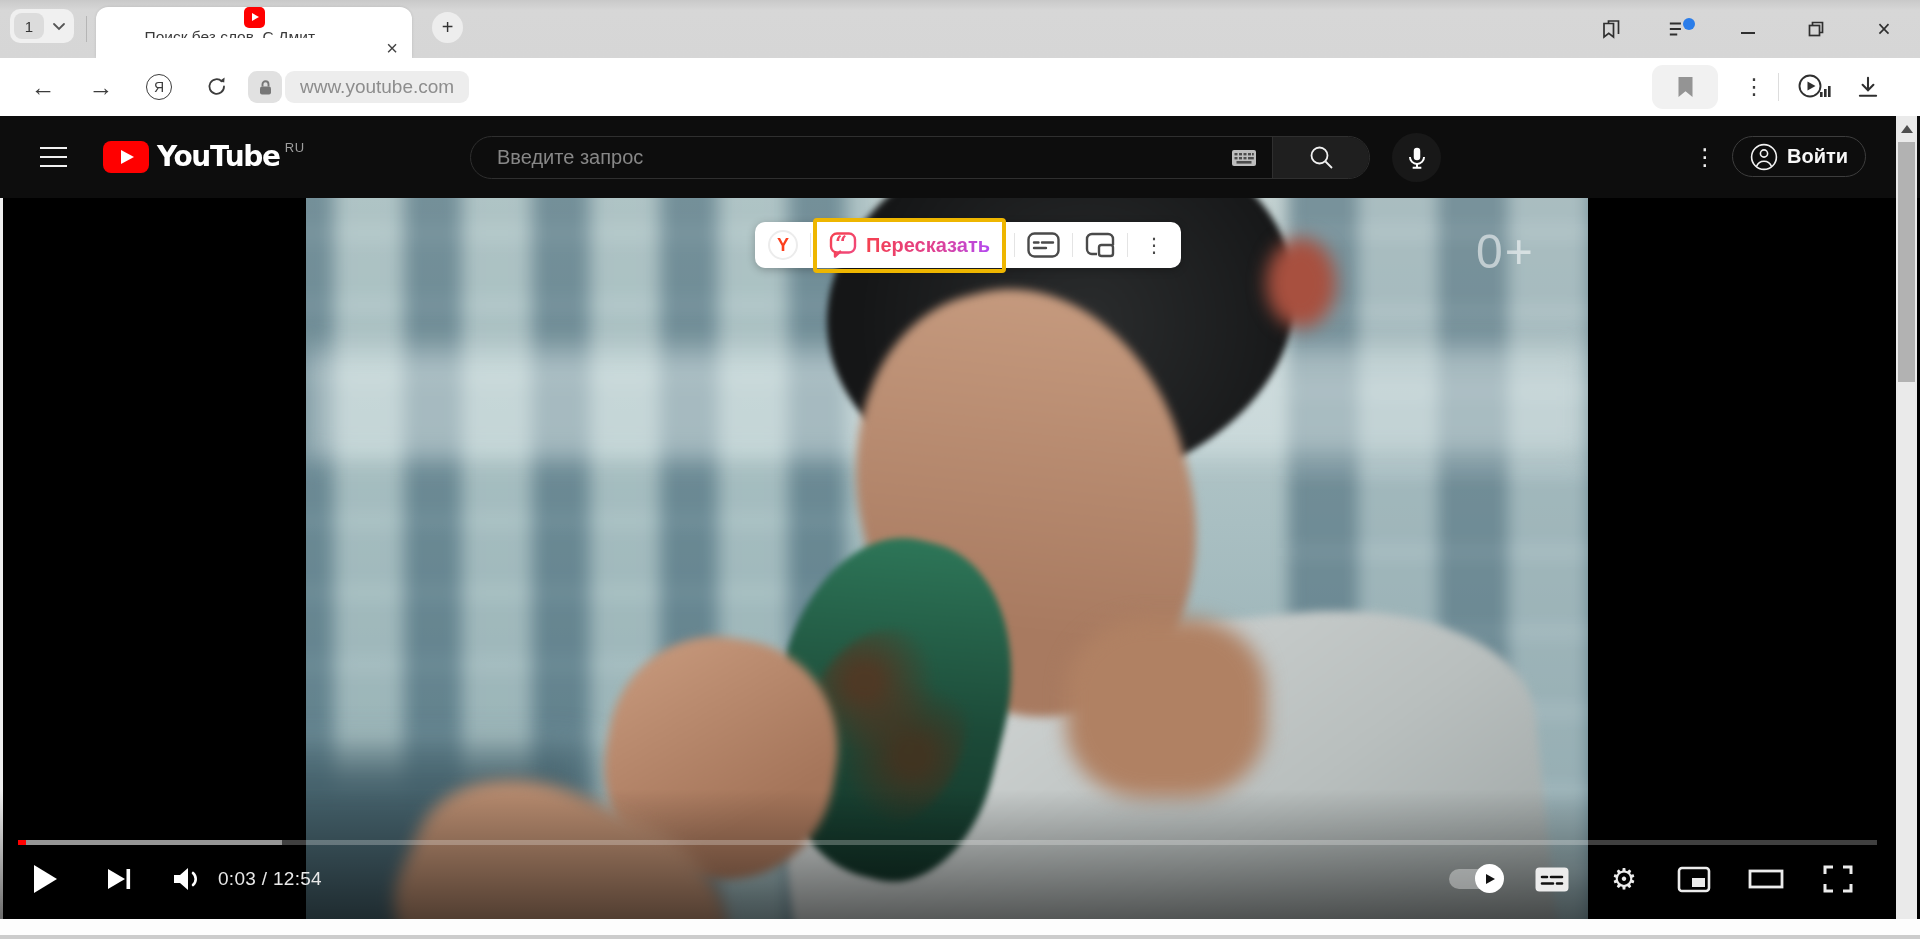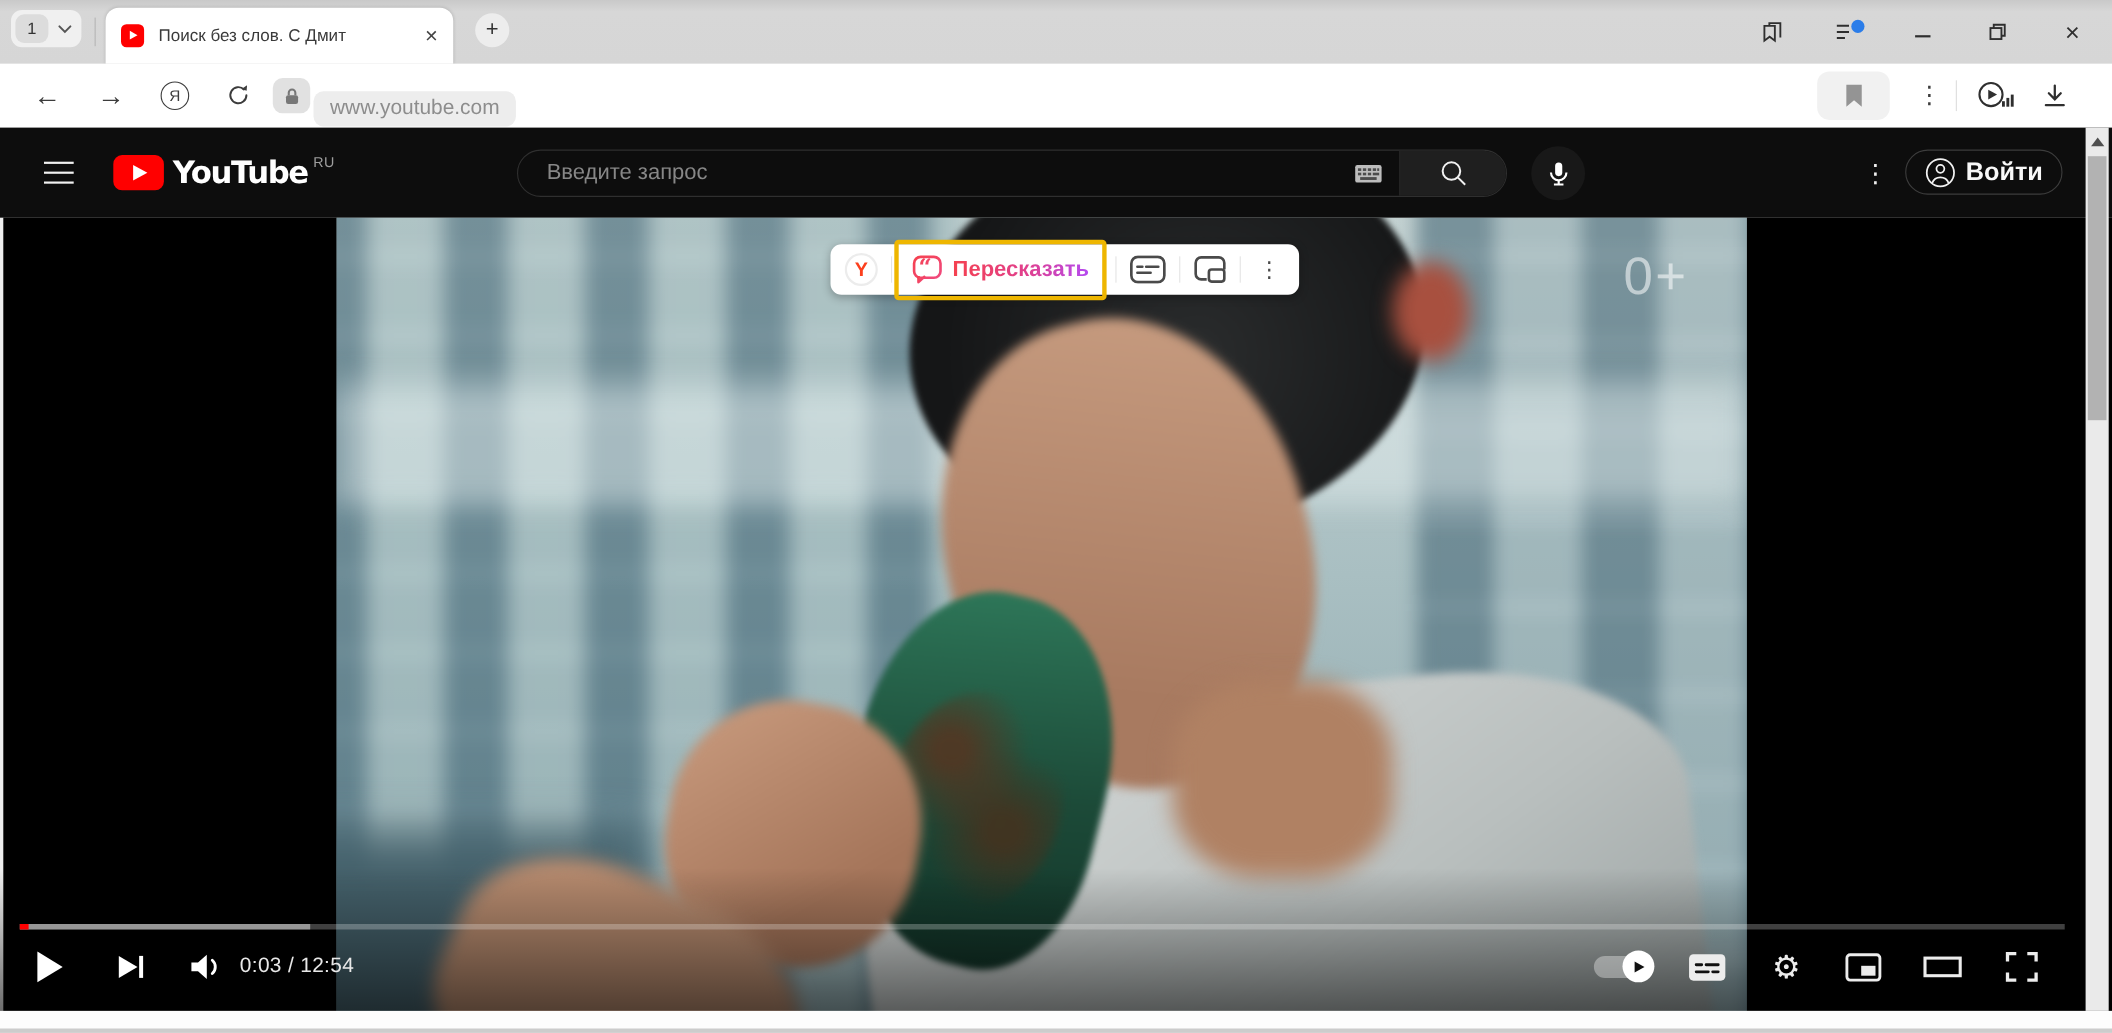--- a/index.html
+++ b/index.html
@@ -12,21 +12,21 @@
               background:linear-gradient(#c9c9c9,#d7d7d7 18%, #d6d6d6); }
   .tab-counter { position:absolute; left:10px; top:9px; width:64px; height:34px;
                  background:#f0f0f0; border-radius:10px; display:flex; align-items:center; }
   .tab-counter .count-box { width:30px; height:26px; margin-left:4px; background:#dcdcdc;
                  border-radius:8px; display:flex; align-items:center; justify-content:center;
                  font-size:15px; color:#333; }
   .tab-counter svg { margin:0 auto; }
   .ts-sep { position:absolute; left:86px; top:16px; width:1px; height:26px; background:#b5b5b5; }
   .tab { position:absolute; left:96px; top:7px; width:316px; height:51px; background:#fff;
          border-radius:12px 12px 0 0; display:flex; align-items:center; padding:0 14px;
-         box-shadow:0 0 3px rgba(0,0,0,.12); }
+         box-shadow:0 0 3px rgba(0,0,0,.12);flex-direction:column; }
   .favicon { width:21px; height:21px; border-radius:5px; background:#f00; position:relative; flex:0 0 auto; }
   .favicon::after { content:""; position:absolute; left:8px; top:6px;
          border-left:7px solid #fff; border-top:4.5px solid transparent; border-bottom:4.5px solid transparent; }
   .tab-title { margin-left:13px; font-size:15.5px; color:#3a3a3a; white-space:nowrap;
          overflow:hidden; width:232px;
          -webkit-mask-image:linear-gradient(90deg,#000 88%,transparent); }
   .tab-close { margin-left:auto; font-size:20px; color:#444; line-height:1; cursor:default; }
   .new-tab { position:absolute; left:432px; top:12px; width:31px; height:31px; border-radius:50%;
          background:#ededed; display:flex; align-items:center; justify-content:center;
          font-size:20px; color:#333; }
@@ -40,21 +40,21 @@
   .addrbar { position:absolute; left:0; top:58px; width:1920px; height:58px; background:#fff; }
   .nav-glyph { position:absolute; top:0; height:58px; display:flex; align-items:center;
                justify-content:center; width:34px; font-size:25px; color:#3c3c3c; }
   .ya-circle { position:absolute; left:146px; top:16px; width:26px; height:26px; border:1.6px solid #3c3c3c;
                border-radius:50%; display:flex; align-items:center; justify-content:center;
                font-size:14px; color:#3c3c3c; }
   .url-chip { position:absolute; left:248px; top:13px; height:32px; display:flex; gap:3px; }
   .lock-seg { width:34px; height:32px; background:#e1e1e1; border-radius:9px;
               display:flex; align-items:center; justify-content:center; }
   .url-seg { height:32px; background:#ededed; border-radius:9px; display:flex; align-items:center;
-             padding:0 15px; font-size:19px; color:#8d8d8d;margin-top:12px; }
+             padding:0 15px; font-size:19px; color:#8d8d8d; }
   .page-title { position:absolute; left:900px; top:0; height:58px; transform:translateX(-50%);
                 display:flex; align-items:center; font-size:20px; color:#202020; white-space:nowrap; }
   .bm-chip { position:absolute; left:1652px; top:7px; width:66px; height:44px; background:#f1f1f1;
              border-radius:11px; display:flex; align-items:center; justify-content:center; }
   .ab-dots { position:absolute; left:1742px; top:0; height:58px; width:24px; display:flex;
              align-items:center; justify-content:center; font-size:22px; color:#3c3c3c; }
   .ab-sep { position:absolute; left:1778px; top:15px; width:1px; height:28px; background:#ddd; }
   .ab-ico { position:absolute; top:0; height:58px; display:flex; align-items:center; justify-content:center; }
 
   
@@ -75,21 +75,21 @@
   .searchbox input::placeholder { color:#878787; }
   .kb-ico { width:56px; display:flex; align-items:center; justify-content:center; }
   .search-btn { width:97px; background:#1f1f1f; border-left:1px solid #2f2f2f;
                 border-radius:0 22px 22px 0; display:flex; align-items:center; justify-content:center; }
   .mic-btn { position:absolute; left:1392px; top:17px; width:49px; height:49px; border-radius:50%;
              background:#181818; display:flex; align-items:center; justify-content:center; }
   .yt-dots { position:absolute; left:1692px; top:0; height:82px; width:26px; display:flex;
              align-items:center; justify-content:center; color:#efefef; font-size:23px; }
   .signin { position:absolute; left:1732px; top:20px; height:41px; padding:0 17px;
             border:1px solid #3d3d3d; border-radius:21px; display:flex; align-items:center; gap:9px; }
-  .signin span { color:#f8f8f8; font-size:23px; font-weight:bold; }
+  .signin span { color:#f8f8f8; font-size:20px; font-weight:bold; }
 
   
   .player { position:absolute; left:0; top:198px; width:1920px; height:721px; background:#000; }
   .edge-l { position:absolute; left:0; top:0; width:3px; height:721px; background:#efefef; }
   .video { position:absolute; left:306px; top:0; width:1282px; height:721px; overflow:hidden;
            background:linear-gradient(180deg,#c3d1d1,#a9bfc2 45%,#8aa4aa); }
   .video > div { position:absolute; }
   .bld-l { left:-30px; top:-20px; width:600px; height:780px; filter:blur(9px);
      background:repeating-linear-gradient(90deg,rgba(66,104,120,.55) 0 58px,rgba(173,198,200,.5) 58px 128px),
                 repeating-linear-gradient(0deg,rgba(255,255,255,.12) 0 10px,rgba(40,70,80,.12) 10px 72px); }

